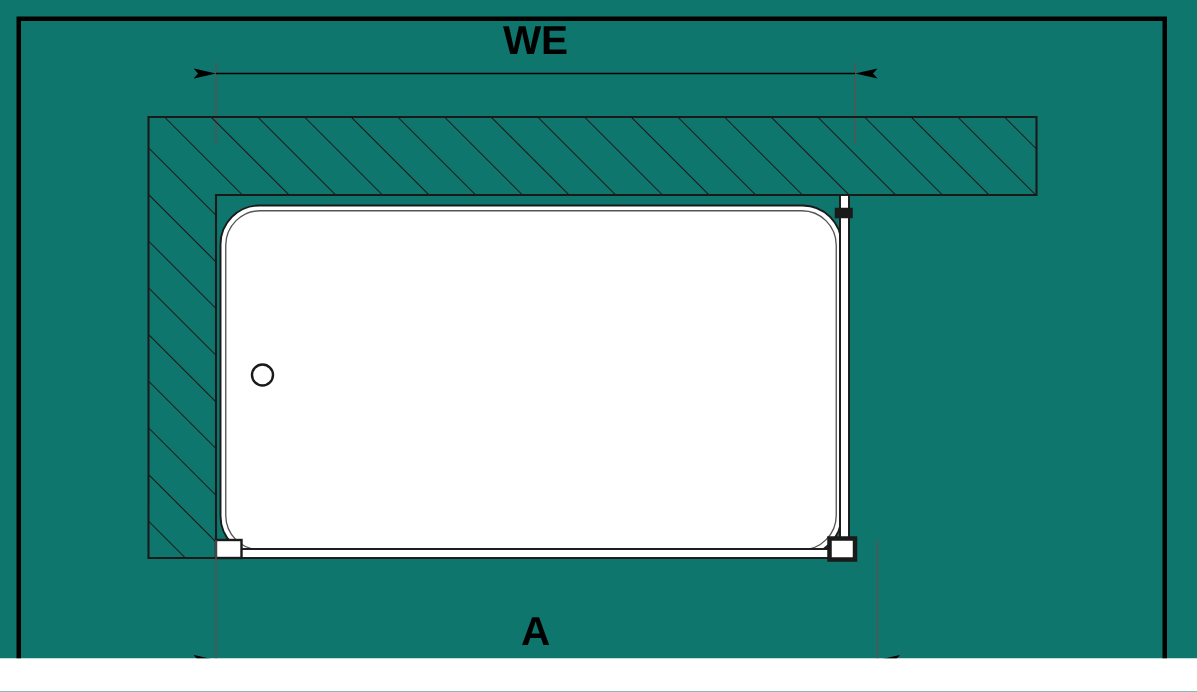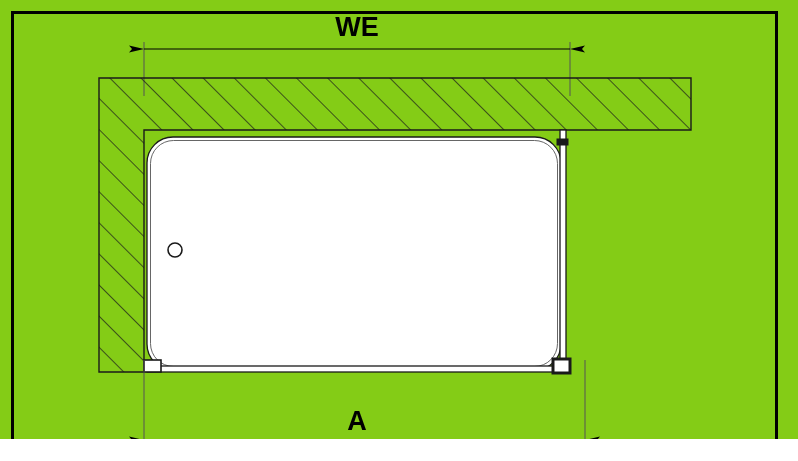--- a/index.html
+++ b/index.html
@@ -5,21 +5,21 @@
   html, body {
     margin: 0;
     padding: 0;
     background: #ffffff;
     font-family: "Liberation Sans", sans-serif;
   }
   #stage {
     position: relative;
     width: 798px;
     height: 439px;
-    background: #84cc16;
+    background: #0f766e;
     overflow: hidden;
   }
   #stage svg {
     position: absolute;
     left: 0;
     top: 0;
   }
   .dim-label {
     font-family: "Liberation Sans", sans-serif;
     font-weight: bold;

